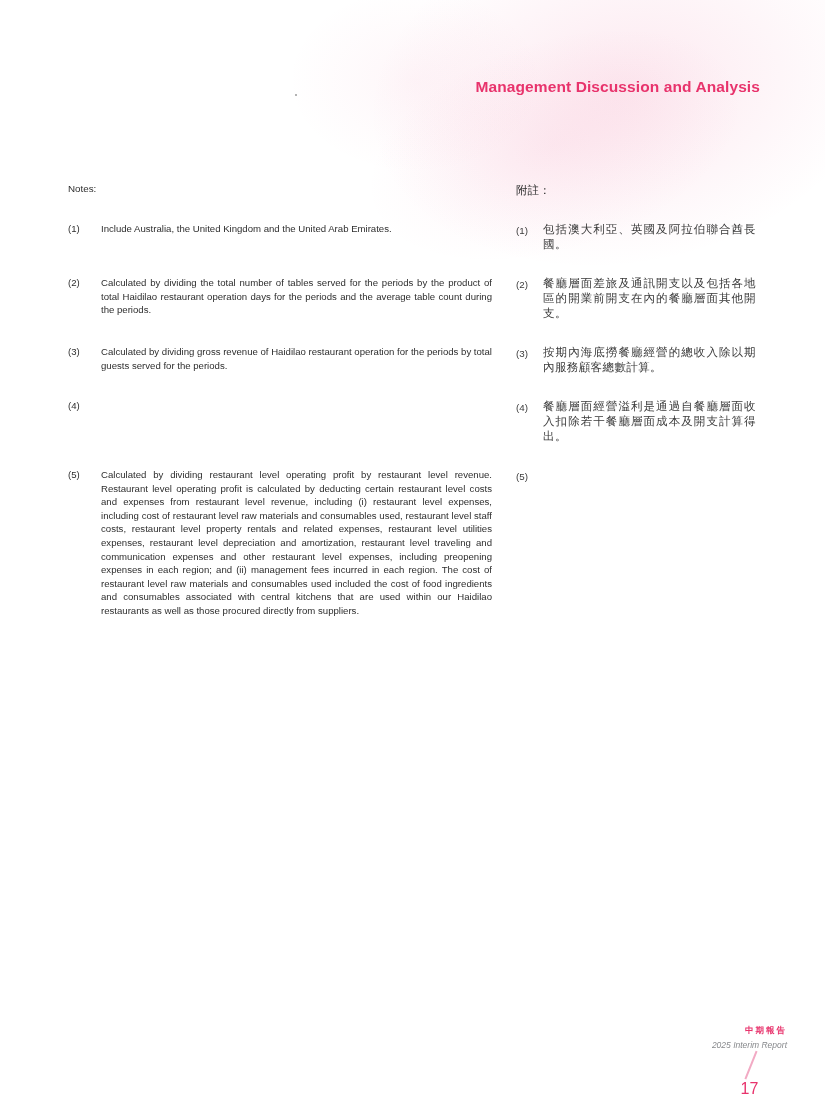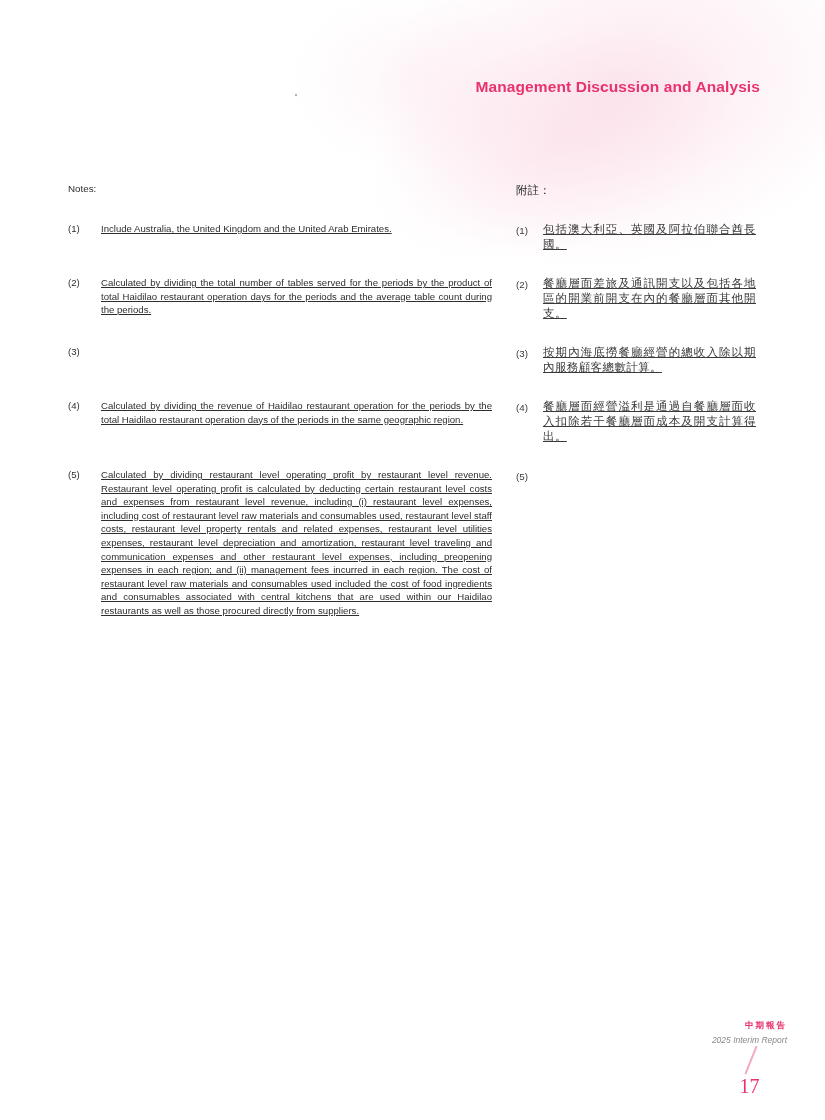--- a/index.html
+++ b/index.html
@@ -70,21 +70,21 @@
     gap: 24px;
   }
   .heading {
     font-size: 9.8px;
     color: #2e2e2e;
   }
   .heading.zh { font-size: 11.5px; }
 
   .note { display: flex; align-items: flex-start; }
   .note .num { flex: 0 0 33px; }
-  .note .txt { flex: 1 1 auto; text-align: justify; text-decoration: underline; }
+  .note .txt { flex: 1 1 auto; text-align: justify; }
 
   .note.en { font-size: 9.6px; line-height: 13.6px; color: #2e2e2e; }
   .note.zh { font-size: 11.5px; line-height: 15px; color: #3a3a3a; letter-spacing: 0.4px; }
   .note.zh .num { flex: 0 0 27px; font-size: 9.8px; letter-spacing: 0; padding-top: 1px; }
 
   
   .page-footer {
     position: absolute;
     right: 38px; bottom: 22px;
     display: flex;
@@ -104,23 +104,22 @@
     color: #87898c;
     font-style: italic;
   }
   .footer-slash {
     width: 1.5px; height: 30px;
     background: #f2aac4;
     transform: rotate(22deg);
     margin: 0 9px 0 11px;
   }
   .footer-page-number {
-    font-size: 20px;
+    font-size: 16px;
     color: #e8336c;
-    font-family: Liberation Serif, serif;
   }
 </style>
 </head>
 <body>
 
 <div class="page">
 
   <div class="wash wash-1"></div>
   <div class="wash wash-2"></div>
   <div class="wash wash-3"></div>
@@ -148,29 +147,29 @@
       <span class="num">(2)</span>
       <span class="txt">Calculated by dividing the total number of tables served for the periods by the product of total Haidilao restaurant operation days for the periods and the average table count during the periods.</span>
     </div>
     <div class="note zh">
       <span class="num">(2)</span>
       <span class="txt">餐廳層面差旅及通訊開支以及包括各地區的開業前開支在內的餐廳層面其他開支。</span>
     </div>
 
     <div class="note en">
       <span class="num">(3)</span>
+      <span class="txt">Calculated by dividing gross revenue of Haidilao restaurant operation for the periods by total guests served for the periods.</span>
     </div>
     <div class="note zh">
       <span class="num">(3)</span>
       <span class="txt">按期內海底撈餐廳經營的總收入除以期內服務顧客總數計算。</span>
     </div>
 
     <div class="note en">
       <span class="num">(4)</span>
-      <span class="txt">Calculated by dividing the revenue of Haidilao restaurant operation for the periods by the total Haidilao restaurant operation days of the periods in the same geographic region.</span>
     </div>
     <div class="note zh">
       <span class="num">(4)</span>
       <span class="txt">餐廳層面經營溢利是通過自餐廳層面收入扣除若干餐廳層面成本及開支計算得出。</span>
     </div>
 
     <div class="note en">
       <span class="num">(5)</span>
       <span class="txt">Calculated by dividing restaurant level operating profit by restaurant level revenue. Restaurant level operating profit is calculated by deducting certain restaurant level costs and expenses from restaurant level revenue, including (i) restaurant level expenses, including cost of restaurant level raw materials and consumables used, restaurant level staff costs, restaurant level property rentals and related expenses, restaurant level utilities expenses, restaurant level depreciation and amortization, restaurant level traveling and communication expenses and other restaurant level expenses, including preopening expenses in each region; and (ii) management fees incurred in each region. The cost of restaurant level raw materials and consumables used included the cost of food ingredients and consumables associated with central kitchens that are used within our Haidilao restaurants as well as those procured directly from suppliers.</span>
     </div>

